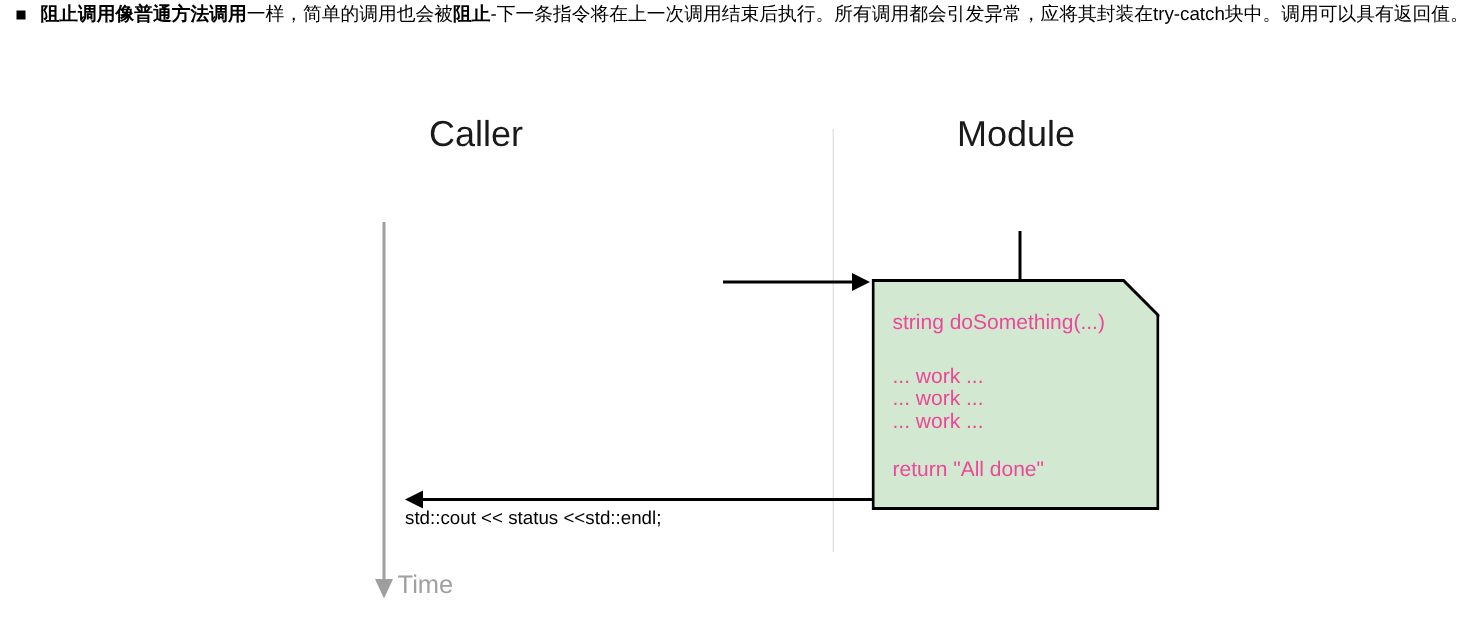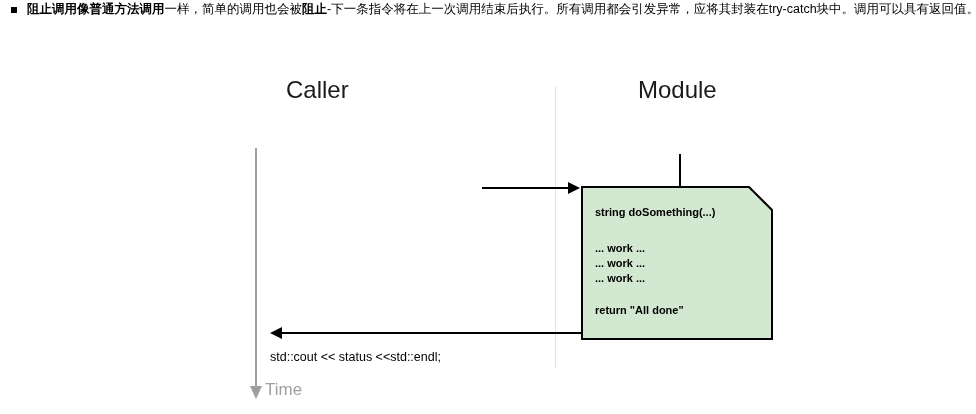--- a/index.html
+++ b/index.html
@@ -111,21 +111,21 @@
 
   
   .code-text {
     position: absolute;
     font-size: 12.5px;
     color: #000000;
     line-height: 15px;
     white-space: pre;
   }
   #caller-call-code { left: 270px; top: 160px; }
-  #caller-print-code { left: 270px; top: 350px; }
+  #caller-print-code { left: 270px; top: 338px; }
 
   
   #module-box {
     position: absolute;
     left: 581px;
     top: 128px;
     width: 188px;
     height: 26px;
     background: #cfe2f3;
     border: 2px solid #000000;
@@ -164,24 +164,23 @@
   #callee-activation-fold-edge {
     position: absolute;
     right: 0px;
     top: 0px;
     width: 36px;
     height: 36px;
   }
   .callee-code-line {
     position: absolute;
     left: 14px;
-    font-size: 11px;
-    color: #000000;
+    font-size: 14px;
+    color: #ec4899;
     white-space: pre;
-    font-weight: bold;
   }
 
   
   #call-arrow {
     position: absolute;
     left: 482px;
     top: 182px;
     width: 100px;
     height: 12px;
   }

